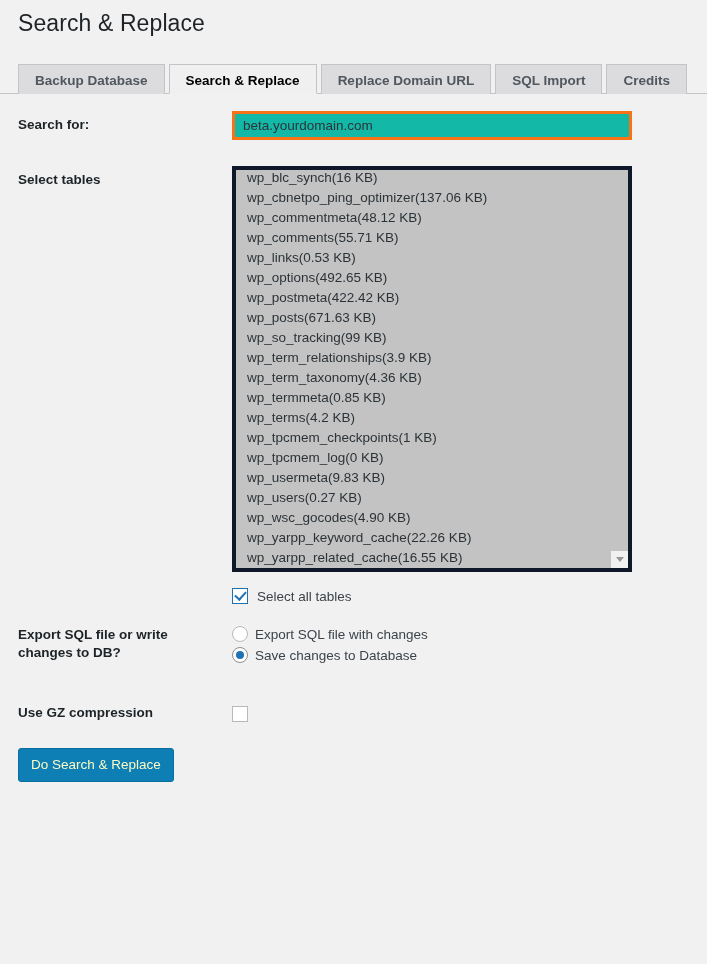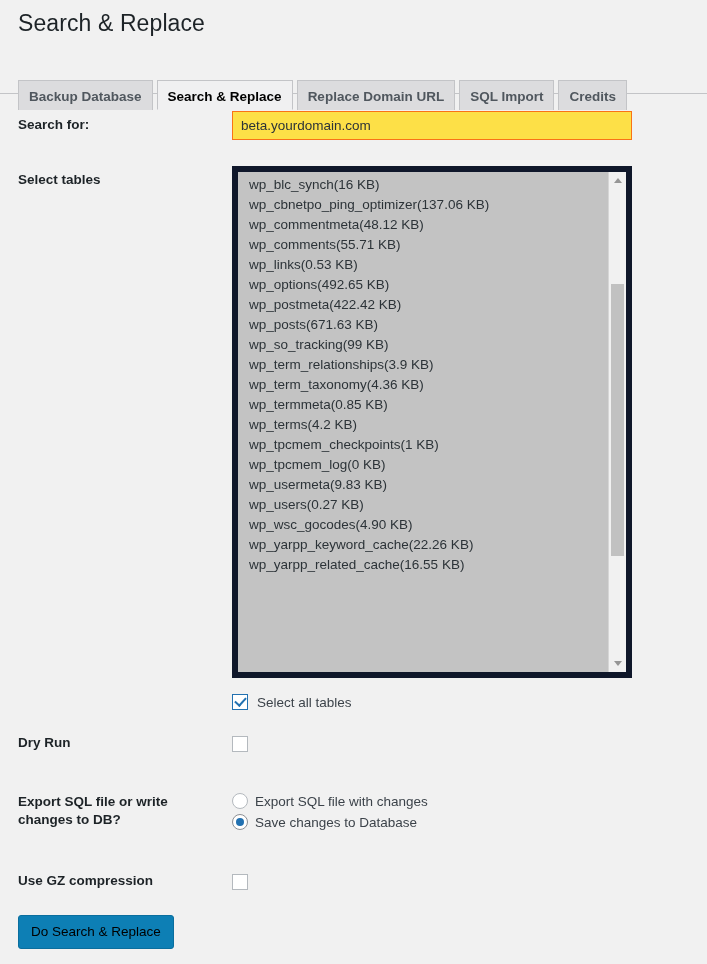--- a/index.html
+++ b/index.html
@@ -32,23 +32,23 @@
     margin: 11px 0 0 0;
     padding: 9px 0 0 18px;
     border-bottom: 1px solid #c3c4c7;
     line-height: inherit;
     height: 30px;
     box-sizing: content-box;
   }
   .nav-tab {
     display: inline-block;
     position: relative;
-    top: 17px;
+    top: 1px;
     margin: 0 4px -1px 0;
-    padding: 6px 10px 7px;
+    padding: 6px 16px 7px;
     font-size: 13.5px;
     line-height: 1.5;
     font-weight: 600;
     background: #dcdcde;
     color: #50575e;
     text-decoration: none;
     border: 1px solid #c3c4c7;
     border-bottom: none;
     white-space: nowrap;
     vertical-align: top;
@@ -99,41 +99,42 @@
   .row-dryrun td      { padding-top: 24px; padding-bottom: 10px;}
   .row-export th      { padding-top: 21px; }
   .row-export td      { padding-top: 20px; padding-bottom: 4px; }
   .row-gz th          { padding-top: 22px; }
   .row-gz td          { padding-top: 23px; }
 
   .text-input {
     width: 400px;
     height: 29px;
     box-sizing: border-box;
-    border: 1px solid #f97316;
+    border: 3px solid #f97316;
     border-radius: 0;
-    background: #fde047;
+    background: #14b8a6;
     color: #2c3338;
     font-family: "Liberation Sans", sans-serif;
     font-size: 13.5px;
     padding: 0 8px;
     outline: none;
     box-shadow: 0 0 0 transparent;
   }
 
   
   .table-select {
     width: 400px;
-    height: 512px;
-    box-sizing: border-box;
-    border: 6px solid #0f172a;
+    height: 406px;
+    box-sizing: border-box;
+    border: 4px solid #0f172a;
     background: #c3c3c3;
     position: relative;
     overflow: hidden;
     display: flex;
+    align-items: flex-end;
   }
   .table-select-inner {
     flex: 1 1 auto;
     padding: 3px 0 0 0;
     overflow: hidden;
   }
   .opt {
     font-size: 13.5px;
     line-height: 20px;
     color: #2c3338;
@@ -237,21 +238,21 @@
   }
   .radio-line span.txt { vertical-align: 0px; }
 
   
   .submit-wrap { padding: 5px 0 0 18px; }
   .button-primary {
     display: inline-block;
     background: #0d7fb5;
     border: 1px solid #0a6e9e;
     border-radius: 3px;
-    color: #000000;
+    color: #fef9c3;
     font-family: "Liberation Sans", sans-serif;
     font-size: 13.5px;
     font-weight: 400;
     line-height: 1;
     padding: 9px 12px 10px;
     cursor: pointer;
     text-decoration: none;
     box-sizing: border-box;
   }
 </style>
@@ -315,26 +316,20 @@
 
     <tr class="row-selectall">
       <th></th>
       <td>
         <label>
           <span class="cb checked"></span><span class="inline-label">Select all tables</span>
         </label>
       </td>
     </tr>
 
-    <tr class="row-dryrun">
-      <th>Dry Run</th>
-      <td>
-        <span class="cb"></span>
-      </td>
-    </tr>
 
     <tr class="row-export">
       <th>Export SQL file or write changes to DB?</th>
       <td>
         <div class="radio-line">
           <span class="rb"></span><span class="txt">Export SQL file with changes</span>
         </div>
         <div class="radio-line">
           <span class="rb checked"></span><span class="txt">Save changes to Database</span>
         </div>

